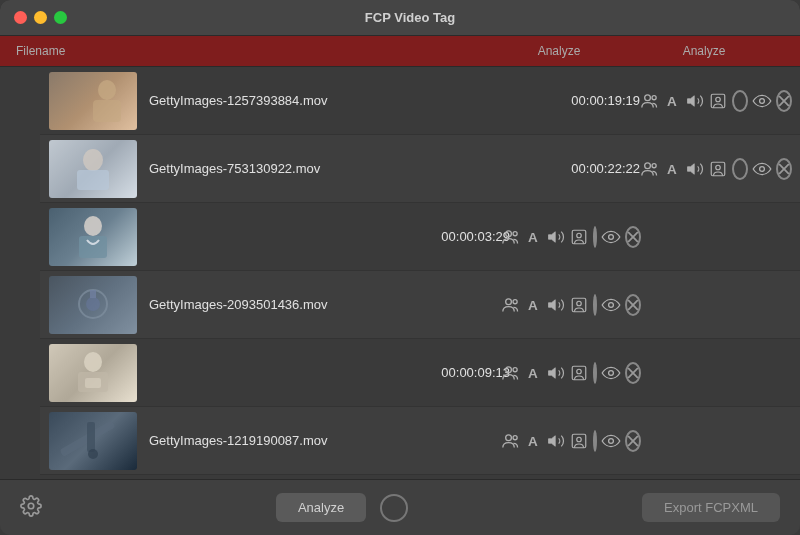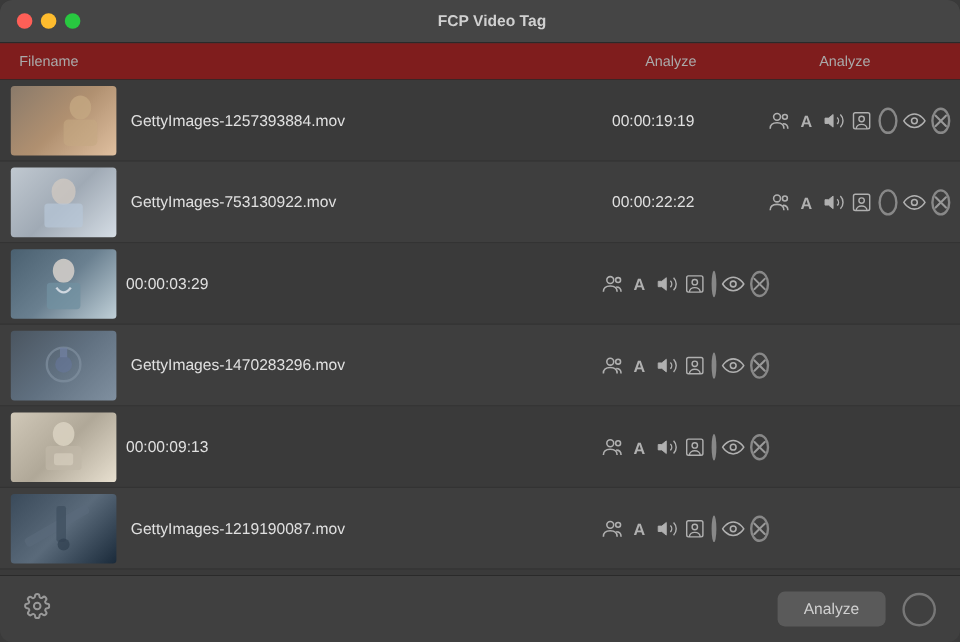--- a/index.html
+++ b/index.html
@@ -80,20 +80,21 @@
       overflow-y: auto;
       background: #3a3a3a;
     }
 
     .file-row {
       display: grid;
       grid-template-columns: 105px 1fr 130px 160px;
       align-items: center;
       border-bottom: 1px solid #333;
       height: 68px;
+      margin-left: 40px;
     }
 
     .file-row:nth-child(even) {
       background: #3e3e3e;
     }
 
     .file-row:nth-child(odd) {
       background: #3a3a3a;
     }
 
@@ -134,21 +135,21 @@
 
     .filename-cell {
       font-size: 13px;
       color: #e0e0e0;
       padding-left: 4px;
     }
 
     .duration-cell {
       font-size: 13px;
       color: #e0e0e0;
-      text-align: left;
+      text-align: right;
       font-variant-numeric: tabular-nums;
     }
 
     .analyze-cell {
       display: flex;
       align-items: center;
       justify-content: center;
       gap: 4px;
       padding-right: 8px;
     }
@@ -433,21 +434,21 @@
       <div class="thumbnail thumb-4">
         <div class="thumb-content">
           <svg width="88" height="58" viewBox="0 0 88 58" fill="none">
       <circle cx="44" cy="28" r="14" stroke="#8090a0" stroke-width="2" fill="none" opacity="0.7"></circle>
       <circle cx="44" cy="28" r="7" fill="#6878a0" opacity="0.5"></circle>
       <rect x="41" y="14" width="6" height="8" fill="#7080a0" opacity="0.8"></rect>
     </svg>
         </div>
       </div>
     </div>
-    <div class="filename-cell">GettyImages-1470283296.mov</div>
+    <div class="filename-cell">GettyImages-2093501436.mov</div>
     <div class="analyze-cell">
 
       <span class="icon-box">
         <svg width="20" height="18" viewBox="0 0 24 22" fill="none" stroke="#b0b0b0" stroke-width="1.6">
           <circle cx="9" cy="7" r="3.5"></circle>
           <path d="M2 19c0-4 3-6 7-6s7 2 7 6"></path>
           <circle cx="17" cy="7" r="2.5" stroke="#b0b0b0"></circle>
           <path d="M20 19c0-3-2-5-5-5" stroke="#b0b0b0"></path>
         </svg>
       </span>
@@ -629,14 +630,15 @@
     <div>
       <svg width="22" height="22" viewBox="0 0 24 24" fill="none" stroke="#999" stroke-width="1.8">
         <circle cx="12" cy="12" r="3"></circle>
         <path d="M19.4 15a1.65 1.65 0 0 0 .33 1.82l.06.06a2 2 0 0 1-2.83 2.83l-.06-.06a1.65 1.65 0 0 0-1.82-.33 1.65 1.65 0 0 0-1 1.51V21a2 2 0 0 1-4 0v-.09A1.65 1.65 0 0 0 9 19.4a1.65 1.65 0 0 0-1.82.33l-.06.06a2 2 0 0 1-2.83-2.83l.06-.06A1.65 1.65 0 0 0 4.68 15a1.65 1.65 0 0 0-1.51-1H3a2 2 0 0 1 0-4h.09A1.65 1.65 0 0 0 4.6 9a1.65 1.65 0 0 0-.33-1.82l-.06-.06a2 2 0 0 1 2.83-2.83l.06.06A1.65 1.65 0 0 0 9 4.68a1.65 1.65 0 0 0 1-1.51V3a2 2 0 0 1 4 0v.09a1.65 1.65 0 0 0 1 1.51 1.65 1.65 0 0 0 1.82-.33l.06-.06a2 2 0 0 1 2.83 2.83l-.06.06A1.65 1.65 0 0 0 19.4 9a1.65 1.65 0 0 0 1.51 1H21a2 2 0 0 1 0 4h-.09a1.65 1.65 0 0 0-1.51 1z"></path>
       </svg>
     </div>
     <div class="bottom-center">
       <button class="analyze-btn">Analyze</button>
       <div class="progress-circle"></div>
     </div>
+    <button class="export-btn">Export FCPXML</button>
   </div>
 </div>
 
 </body></html>

